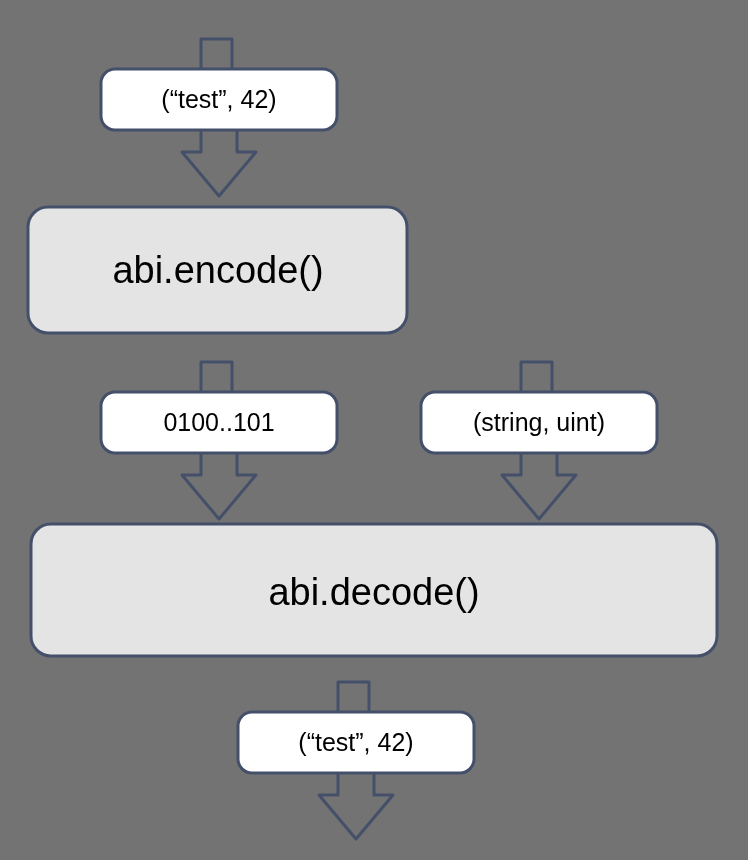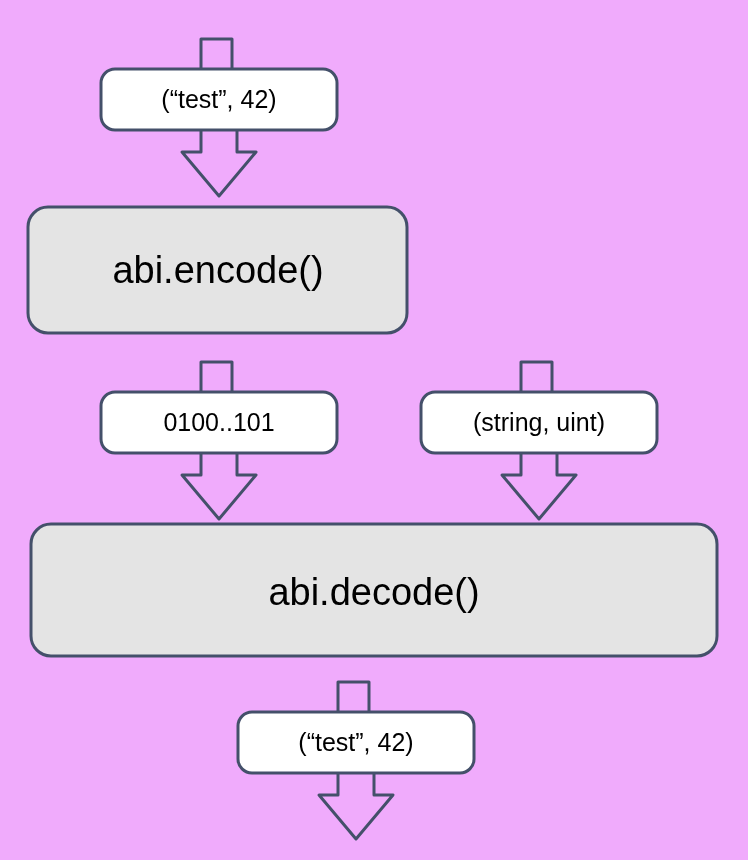--- a/index.html
+++ b/index.html
@@ -11,21 +11,21 @@
   body {
     width: 748px;
     height: 860px;
     font-family: "Liberation Sans", sans-serif;
     overflow: hidden;
   }
   #diagram-root {
     position: relative;
     width: 748px;
     height: 860px;
-    background: #f0abfc;
+    background: #737373;
   }
   svg.flow {
     display: block;
     width: 748px;
     height: 860px;
   }
   .shape-stroke {
     stroke: #44506a;
     stroke-width: 3;
     stroke-linejoin: round;

